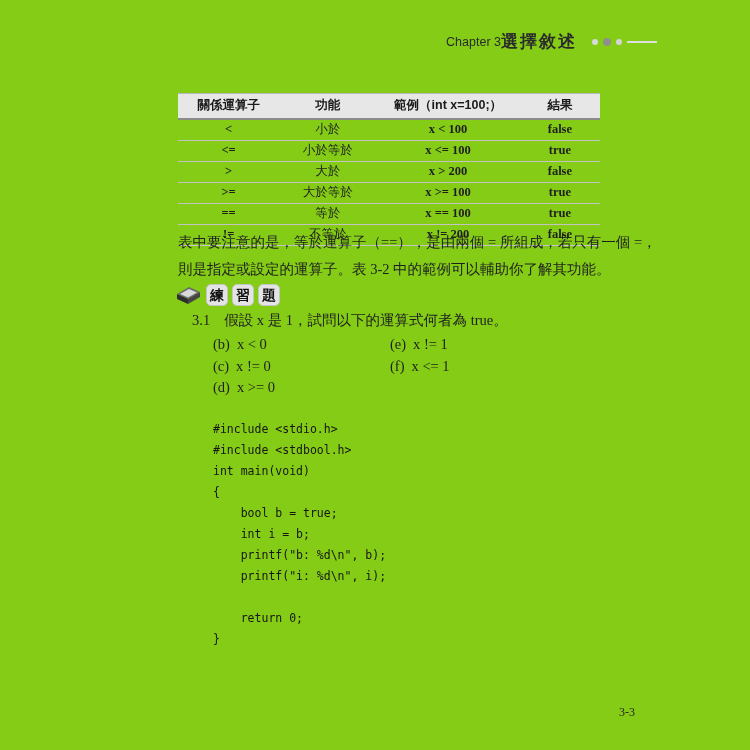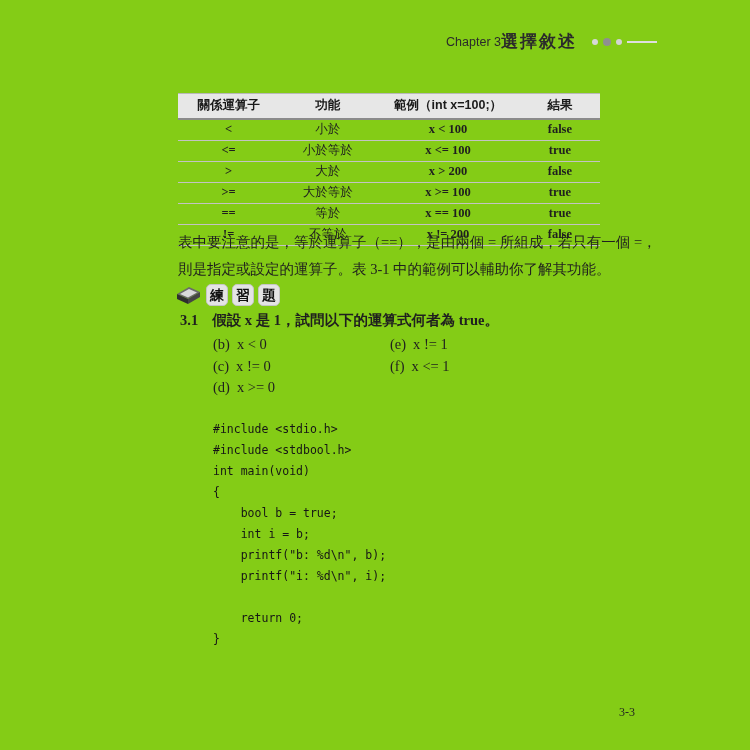--- a/index.html
+++ b/index.html
@@ -47,21 +47,21 @@
   
   .ex-header { position: absolute; left: 176px; top: 284px; display: flex; align-items: center; }
   .ex-icon { display: inline-block; width: 26px; height: 20px; }
   .chip {
     display: inline-block; width: 20px; height: 20px; line-height: 20px;
     margin-left: 4px; text-align: center;
     background: #e4e4e4; border: 1px solid #c6c6c6; border-radius: 5px;
     font-family: "Liberation Sans", sans-serif; font-size: 14px; font-weight: 700; color: #111;
   }
 
-  .ex-item { position: absolute; left: 180px; font-size: 14.5px; font-weight: bold; }
+  .ex-item { position: absolute; left: 192px; font-size: 14.5px; }
   .ex1 { top: 311px; }
   .ex2 { top: 400px; }
   .ex-num { margin-right: 14px; }
 
   .options {
     position: absolute; left: 213px; top: 336px;
     display: grid; grid-auto-flow: column;
     grid-template-rows: repeat(3, 21.7px);
     grid-template-columns: 177px auto;
     font-size: 14.5px;
@@ -142,21 +142,21 @@
         <td class="b">!=</td>
         <td>不等於</td>
         <td class="b">x != 200</td>
         <td class="b">false</td>
       </tr>
     </tbody>
   </table>
 
   <p class="para">
     <span class="pline">表中要注意的是，等於運算子（==），是由兩個 = 所組成，若只有一個 =，</span>
-    <span class="pline">則是指定或設定的運算子。表 3-1 中的範例可以輔助你了解其功能。</span>
+    <span class="pline">則是指定或設定的運算子。表 3-2 中的範例可以輔助你了解其功能。</span>
   </p>
 
   <div class="ex-header">
     <span class="ex-icon">
       <svg width="26" height="20" viewBox="0 0 26 20">
         <polygon points="1,9 13,2 24,7 12,14" fill="#6b6b6b"></polygon>
         <polygon points="4,9 13,4 21,7.5 12,12.5" fill="#d9d9d9"></polygon>
         <polygon points="1,9 12,14 12,19 1,14" fill="#2e2e2e"></polygon>
         <polygon points="12,14 24,7 24,12 12,19" fill="#454545"></polygon>
       </svg>

